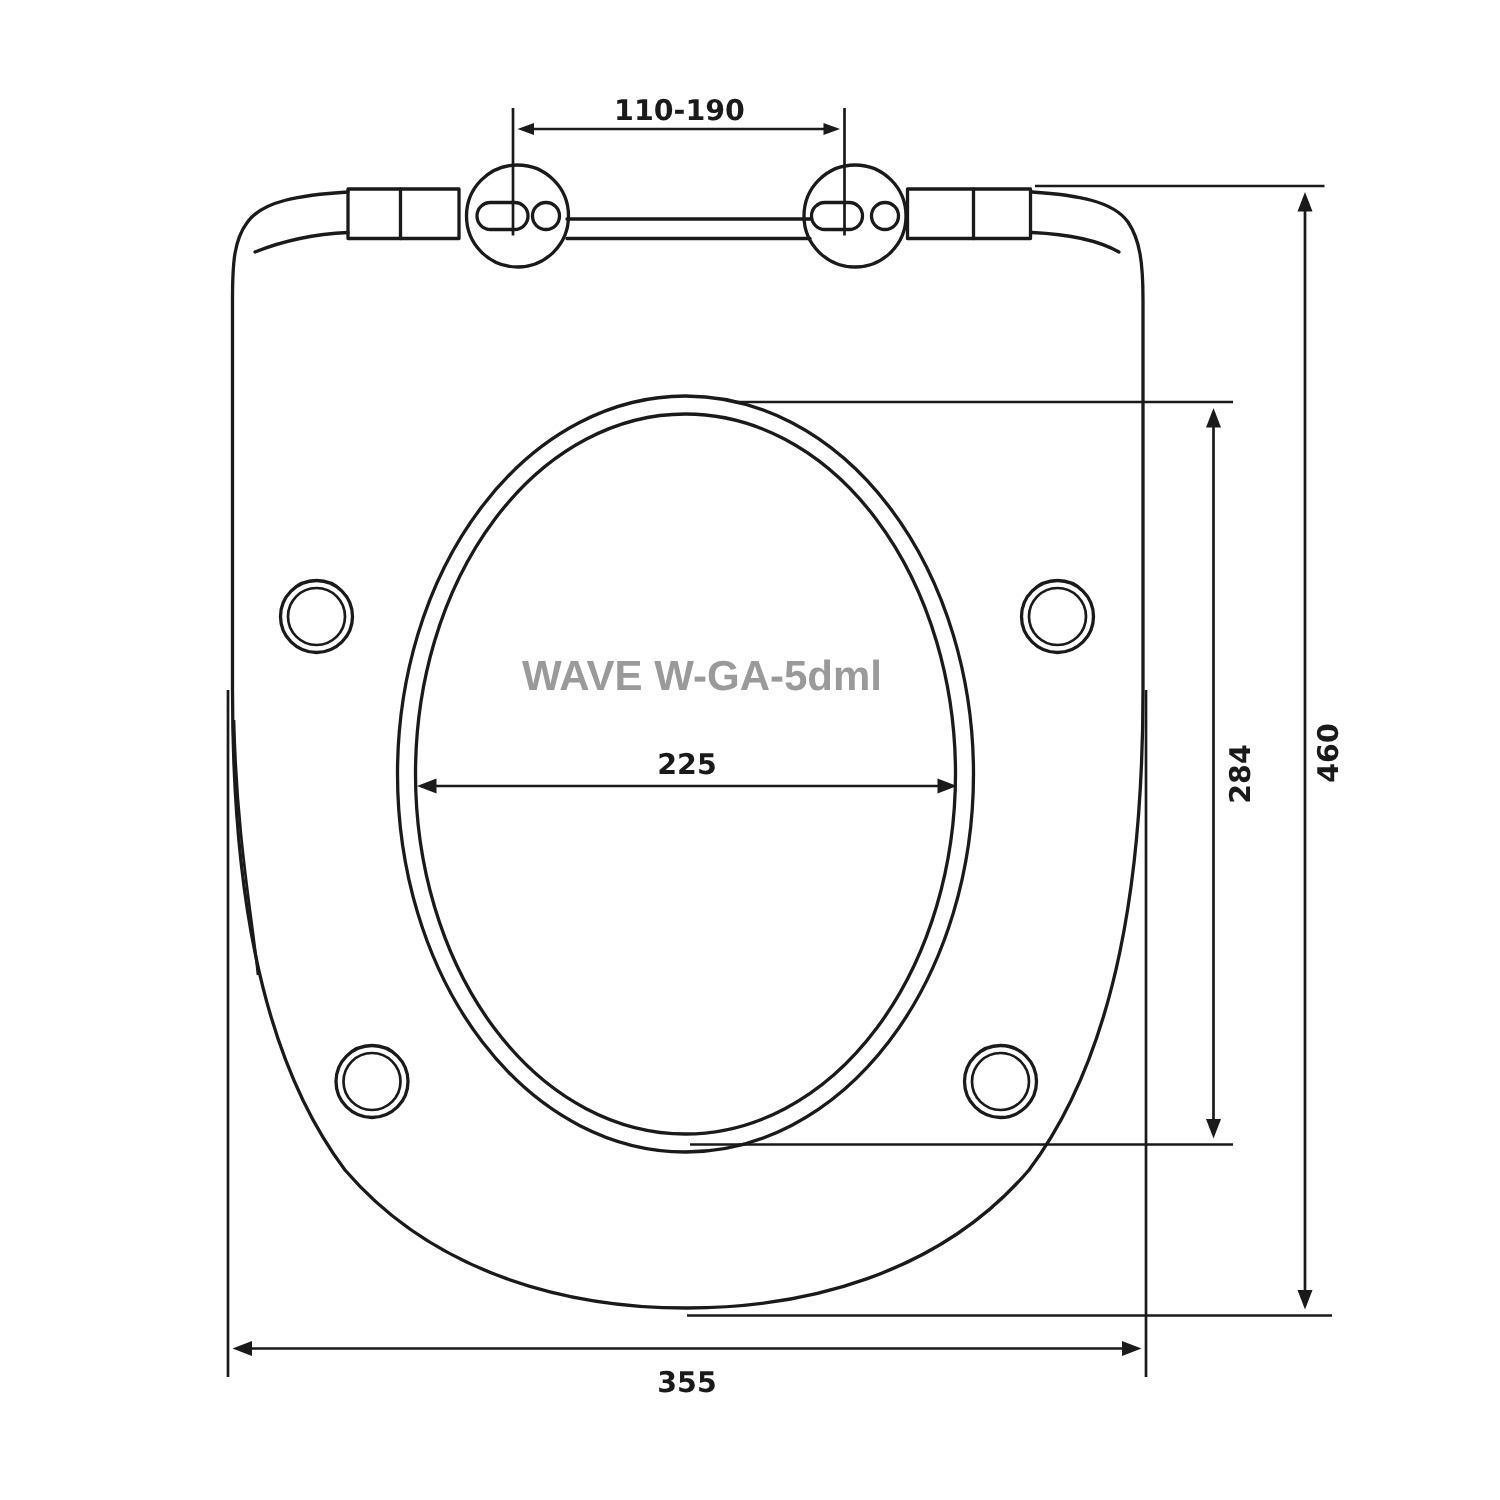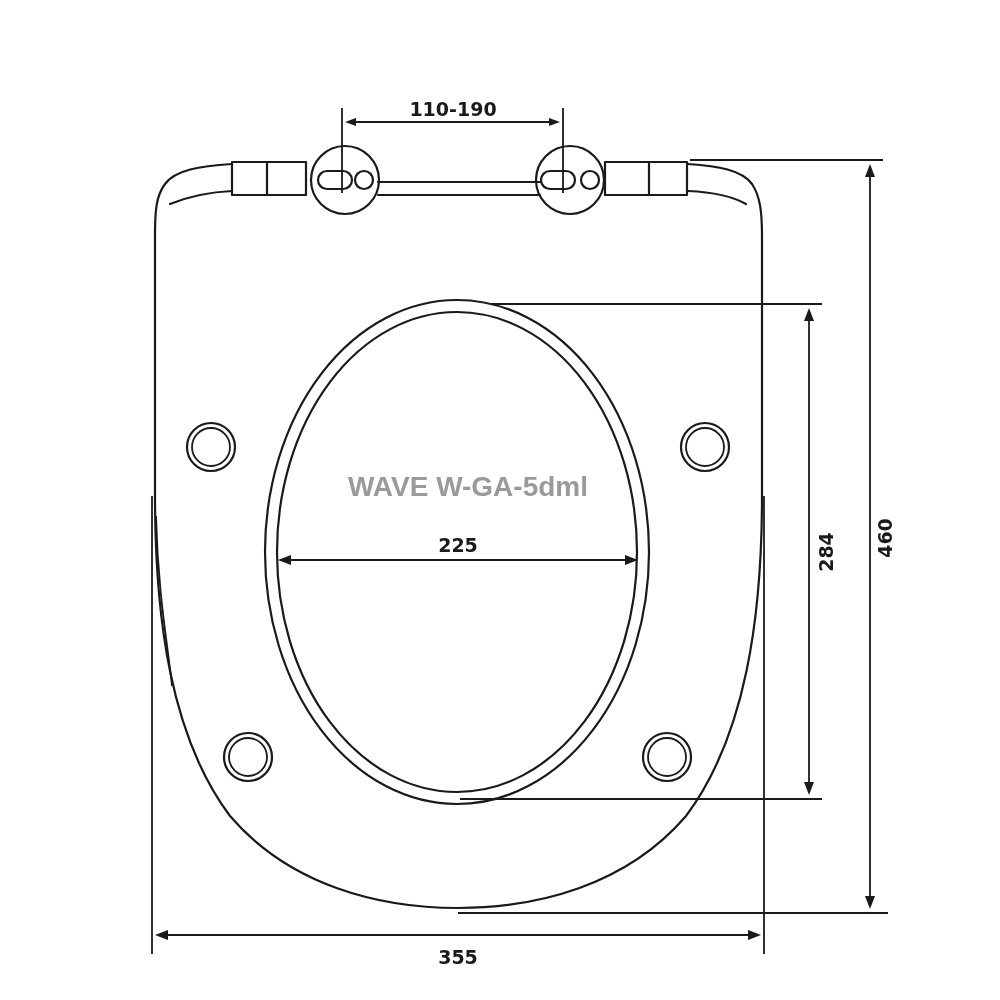--- a/index.html
+++ b/index.html
@@ -1,17 +1,17 @@
 <!DOCTYPE html>
 <html><head>
   <meta charset="utf-8">
   <style>
     html, body { margin: 0; padding: 0; background: #ffffff; }
     body { width: 1000px; height: 1000px; overflow: hidden; position: relative; }
-    .canvas { position: absolute; left: 0; top: 0; width: 1000px; height: 804px; margin-top: 36px; }
+    .canvas { position: absolute; left: 0; top: 0; width: 1000px; height: 804px; }
     svg { display: block; }
     .line { fill: none; stroke: #1a1a1a; stroke-width: 2.2; stroke-linecap: round; stroke-linejoin: round; }
     .thin { fill: none; stroke: #1a1a1a; stroke-width: 1.8; }
     .dim { fill: none; stroke: #1a1a1a; stroke-width: 1.8; }
     .dimtext { font-family: "DejaVu Sans", sans-serif; font-weight: bold; font-size: 19px; fill: #1a1a1a; }
     .watermark { font-family: "Liberation Sans", sans-serif; font-weight: bold; font-size: 28px; fill: #9a9a9a; }
     .arrowhead { fill: #1a1a1a; stroke: none; }
   </style>
 </head>
 <body>

